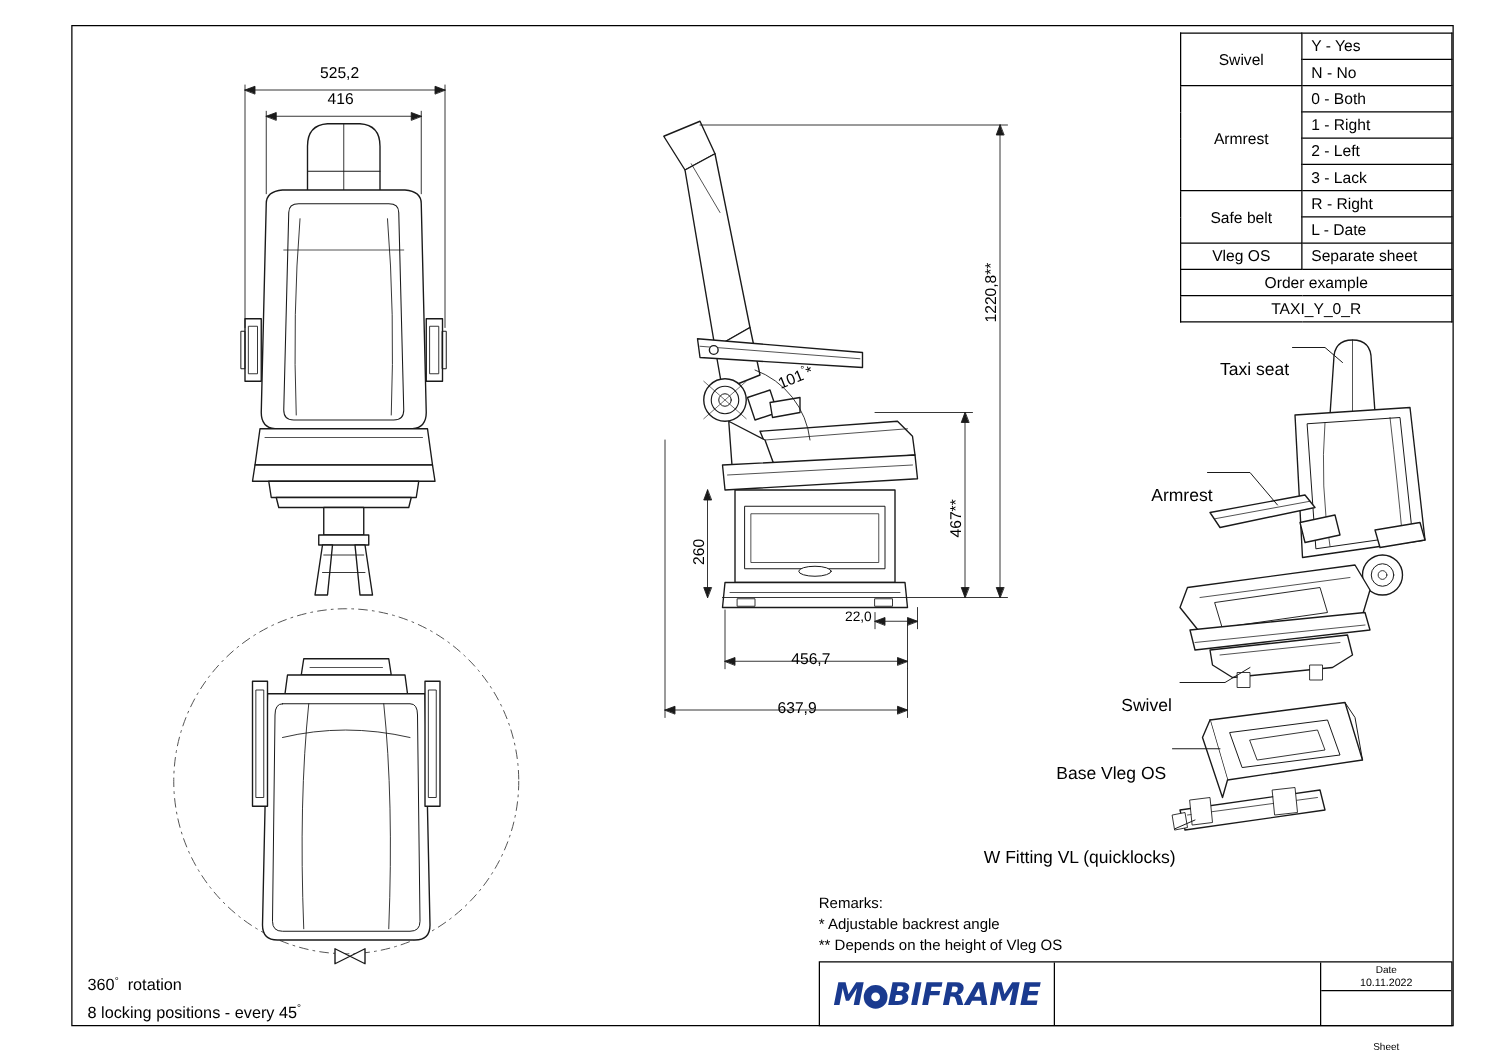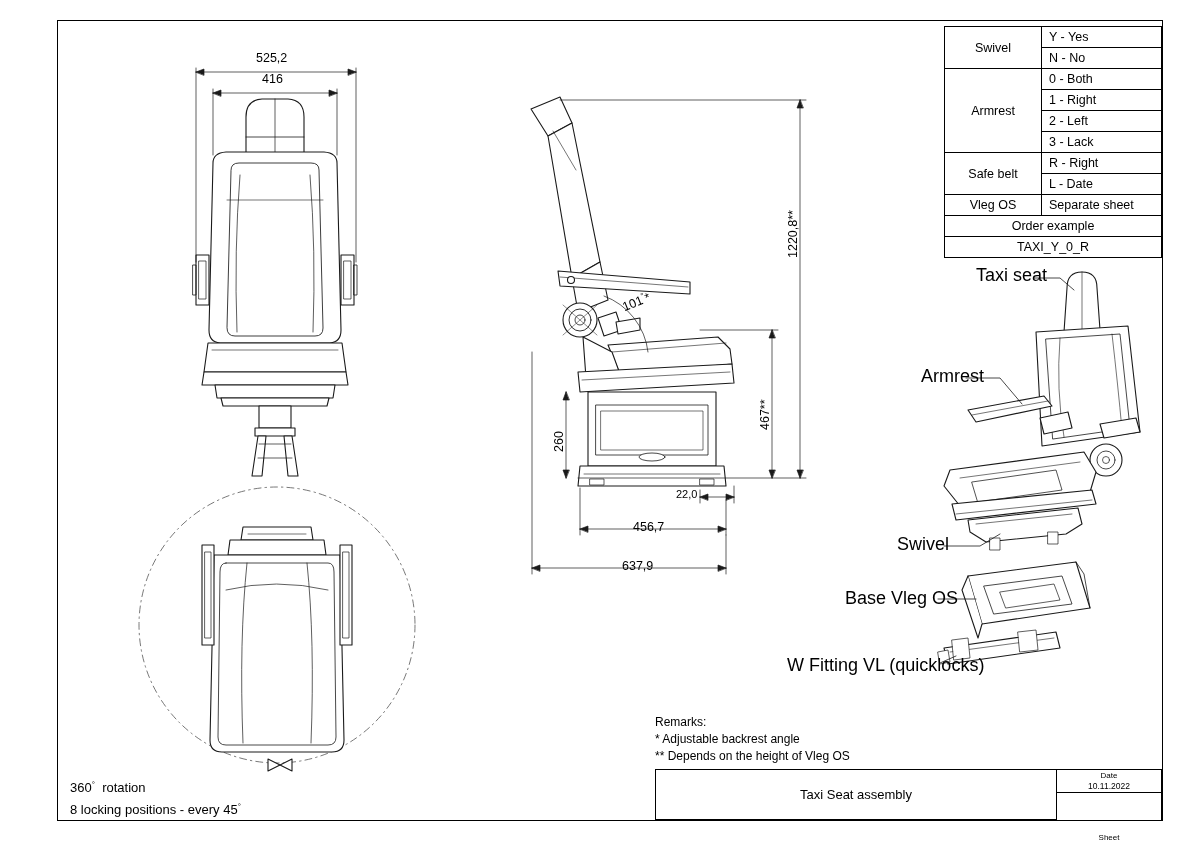--- a/index.html
+++ b/index.html
@@ -144,22 +144,23 @@
   .logo-word {
     font-family: "DejaVu Sans", sans-serif;
     font-weight: bold;
     font-style: italic;
     font-size: 25px;
     letter-spacing: -0.5px;
     color: #1a3a8f;
   }
   .callout {
     position: absolute;
-    font-size: 18px;
+    font-size: 14px;
     white-space: nowrap;
+    margin-top: 22px;
   }
 </style>
 </head>
 <body>
 
 <div id="sheet">
 
   <div class="frame"></div>
 
   <svg class="layer" viewBox="0 0 1190 841">
@@ -437,22 +438,24 @@
     <div>* Adjustable backrest angle</div>
     <div>** Depends on the height of Vleg OS</div>
   </div>
 
   <div class="rotnote">
     <div>360<span class="sup">°</span>&nbsp; rotation</div>
     <div>8 locking positions - every 45<span class="sup">°</span></div>
   </div>
 
   <div class="titleblock">
+    <div class="tb-logo">
+      <span class="logo-word">M<span style="display:inline-block;width:19px;height:19px;border-radius:50%;background:#1a3a8f;position:relative;top:3px;"><span style="display:block;width:7px;height:7px;border-radius:50%;background:#fff;margin:6px auto 0;"></span></span>BIFRAME</span>
+    </div>
     <div class="tb-mid">
-      <div class="r1">Taxi Seat assembly</div>
     </div>
     <div class="tb-right">
       <div class="rr top">
         <span class="k">Date</span>
         <span class="v">10.11.2022</span>
       </div>
       <div class="rr">
         <span class="k">Sheet</span>
         <span class="v">1/1</span>
       </div>

